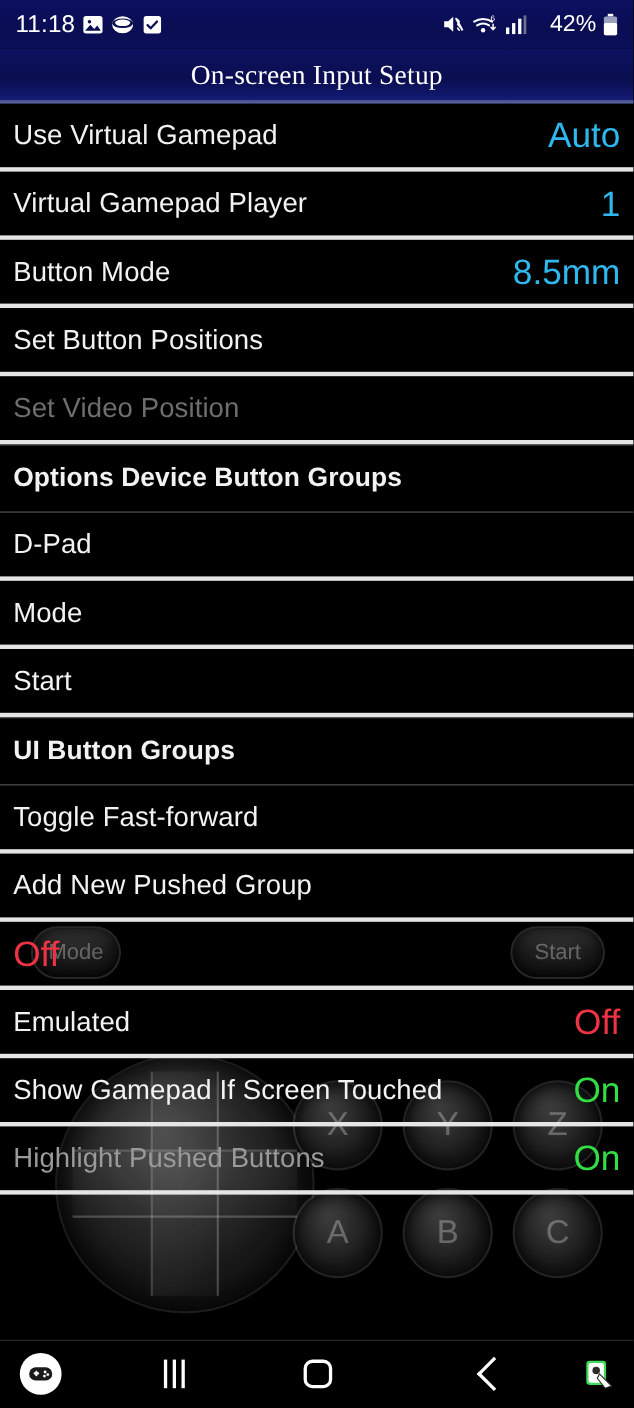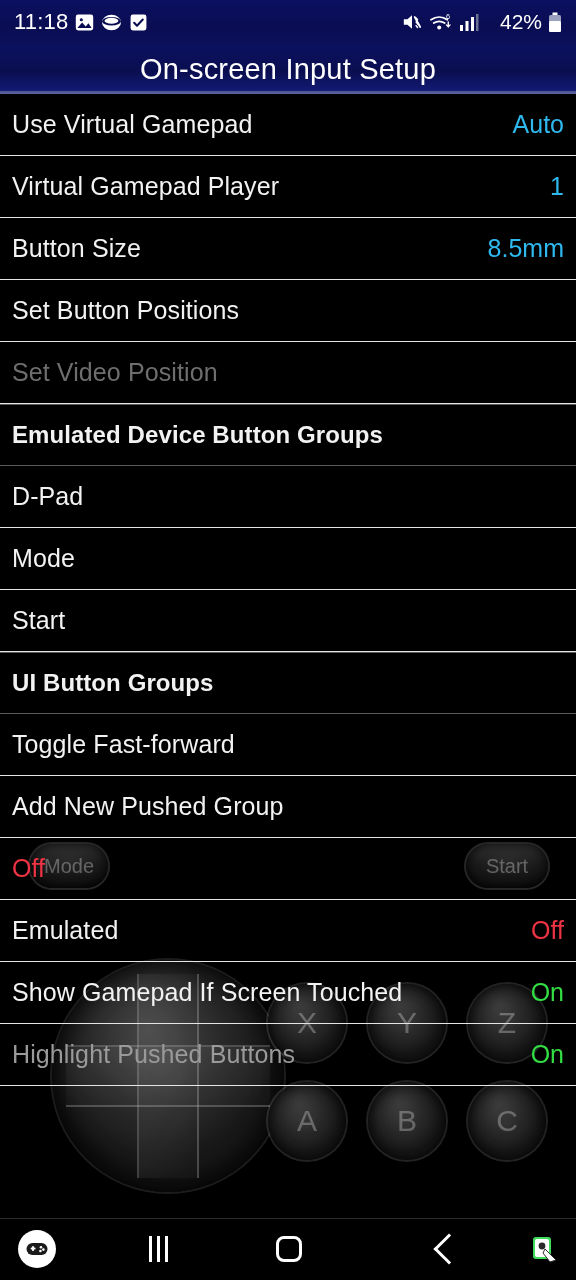--- a/index.html
+++ b/index.html
@@ -23,21 +23,21 @@
   .sb-clock{ color:#fff; font-size:22px; letter-spacing:.2px; }
   .sb-batt{ color:#fff; font-size:21px; margin-left:15px; }
   .sb-ico{ display:inline-flex; align-items:center; justify-content:center; }
 
   
   .titlebar{
     position:relative; height:50px; width:100%;
     background:linear-gradient(180deg,#0c1160 0%,#0a0e50 55%,#121a72 92%,#2a3380 100%);
     display:flex; align-items:center; justify-content:center; z-index:6;
   }
-  .titlebar .title{ color:#fff; font-size:29px; letter-spacing:.2px; }
+  .titlebar .title{ color:#fff; font-size:25px; letter-spacing:.2px;font-family:Liberation Serif, serif; }
   .title-underline{ position:absolute; left:0; right:0; bottom:0; height:3px;
     background:linear-gradient(180deg,#4a5290,#5b63a0); z-index:6; }
 
   
   .overlay{ position:absolute; left:0; top:0; width:576px; height:1280px;
     pointer-events:none; z-index:3; }
   .dpad{
     position:absolute; left:52px; top:960px; width:232px; height:232px;
     border-radius:50%;
     background:
@@ -71,25 +71,25 @@
       radial-gradient(ellipse at 50% 40%, #222 0%, #141414 60%, #070707 100%);
     box-shadow:0 0 0 2px rgba(255,255,255,.16), inset 0 0 12px rgba(0,0,0,.8);
     color:rgba(255,255,255,.33); font-size:20px; opacity:.95;
   }
 
   
   .list{ position:relative; z-index:4; }
   .row{
     position:relative; height:62px; width:100%;
     display:flex; align-items:center; justify-content:space-between;
-    padding:0 12px; border-bottom:1px solid #e5e5e5;
+    padding:0 12px; border-bottom:4px solid #e5e5e5;
     background:transparent;
   }
   .row .label{ color:#f2f2f2; font-size:25px; letter-spacing:.1px; white-space:nowrap; }
-  .row .value{ font-size:25px; white-space:nowrap; }
+  .row .value{ font-size:32px; white-space:nowrap; }
   .row.header{ border-bottom:1px solid #5a5a5a; border-top:1px solid #5a5a5a; }
   .row.header .label{ font-weight:bold; font-size:24px; }
   .row.disabled .label{ color:#6e6e6e; }
   .row.dim .label{ color:#9a9a9a; }
 
   
   .navbar{
     position:absolute; left:0; bottom:0; width:576px; height:62px;
     display:flex; align-items:center; z-index:8;
     background:rgba(0,0,0,.45);
@@ -203,33 +203,33 @@
   <div class="list" id="settings-list">
       <div class="row">
         <span class="label">Use Virtual Gamepad</span>
         <span class="value" style="color: rgb(47, 184, 238);">Auto</span>
       </div>
       <div class="row">
         <span class="label">Virtual Gamepad Player</span>
         <span class="value" style="color: rgb(47, 184, 238);">1</span>
       </div>
       <div class="row">
-        <span class="label">Button Size</span>
+        <span class="label">Button Mode</span>
         <span class="value" style="color: rgb(47, 184, 238);">8.5mm</span>
       </div>
       <div class="row">
         <span class="label">Set Button Positions</span>
         <span class="value"></span>
       </div>
       <div class="row disabled">
         <span class="label">Set Video Position</span>
         <span class="value"></span>
       </div>
       <div class="row header">
-        <span class="label">Emulated Device Button Groups</span>
+        <span class="label">Options Device Button Groups</span>
         <span class="value"></span>
       </div>
       <div class="row">
         <span class="label">D-Pad</span>
         <span class="value"></span>
       </div>
       <div class="row">
         <span class="label">Mode</span>
         <span class="value"></span>
       </div>

